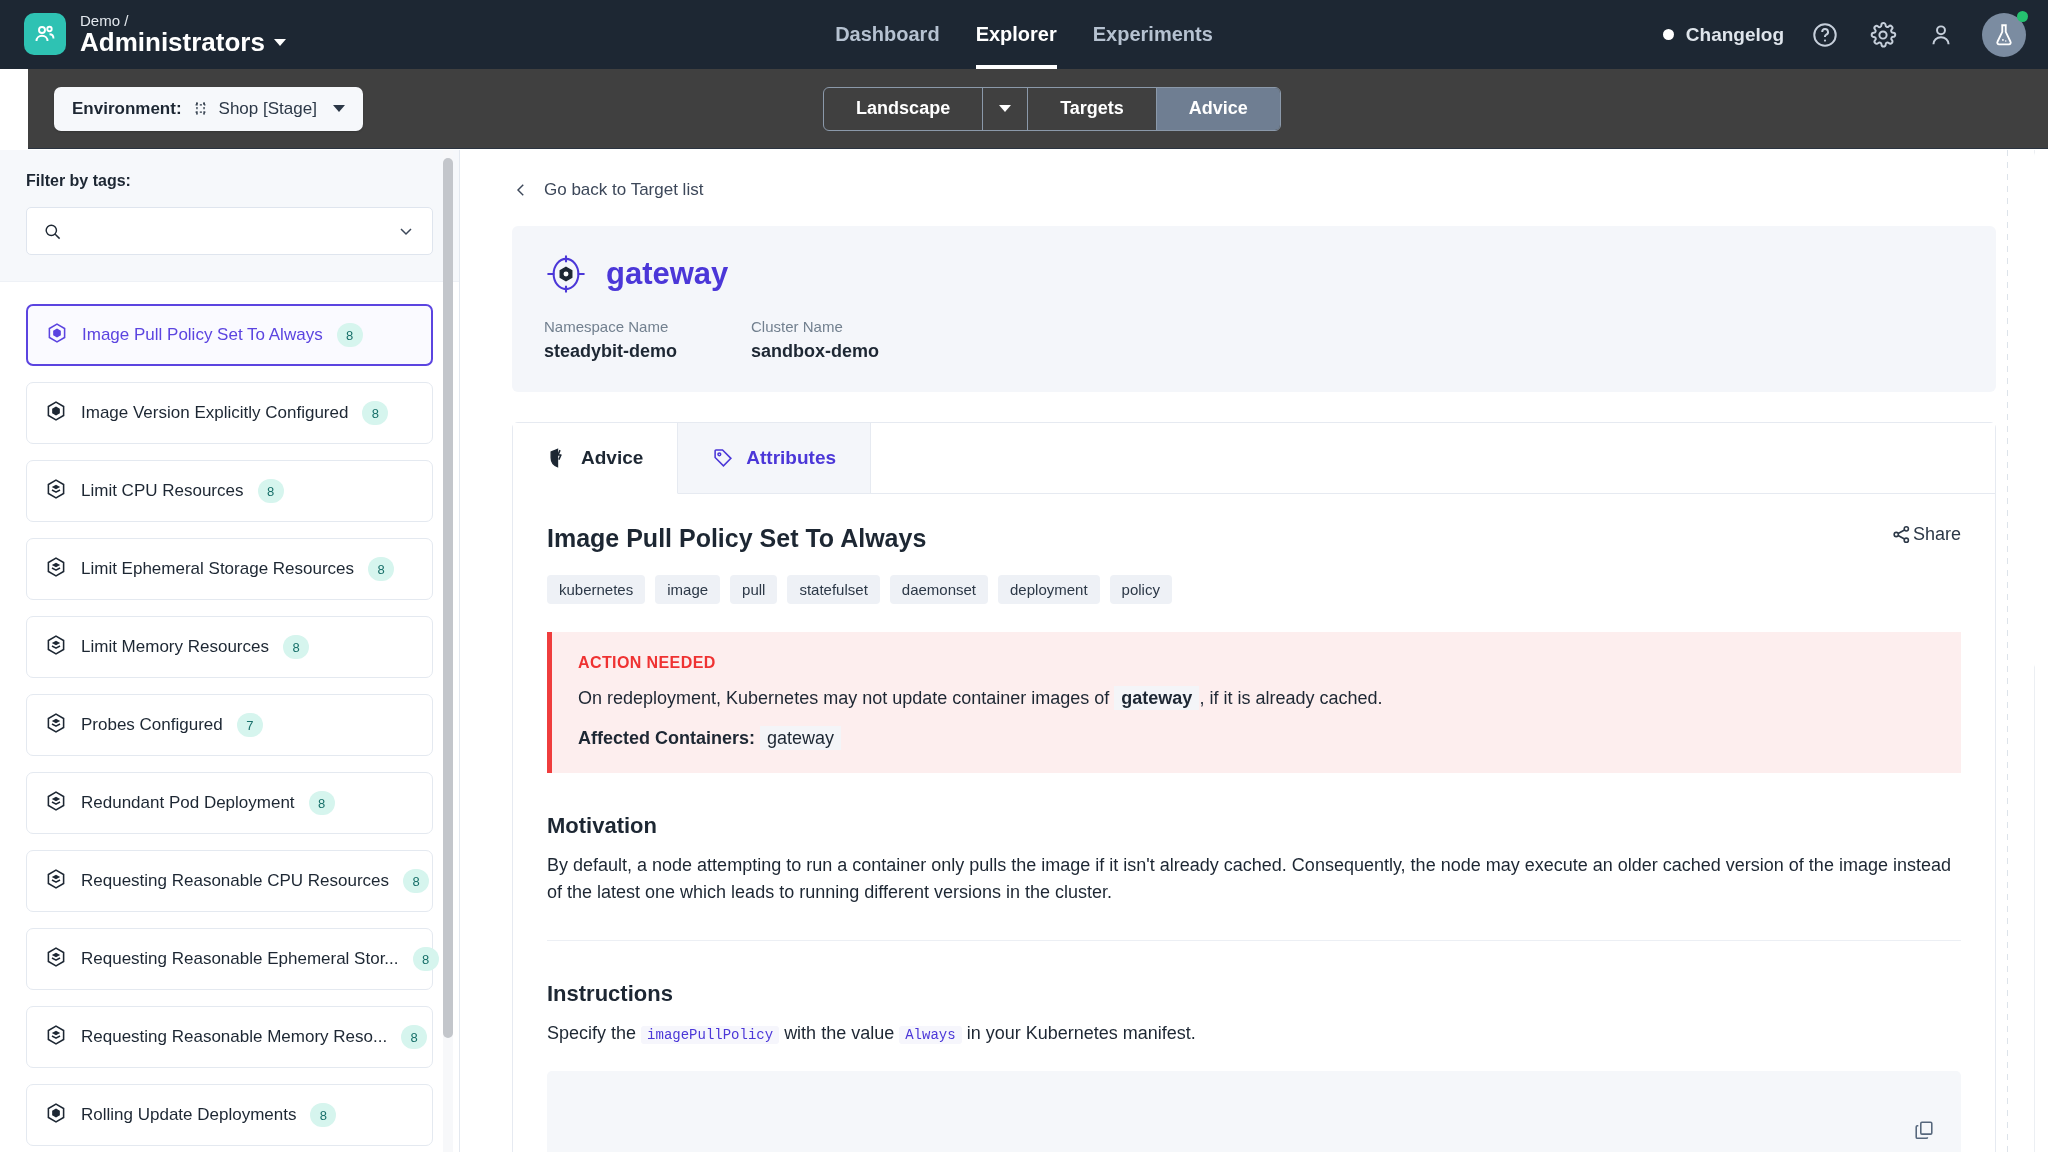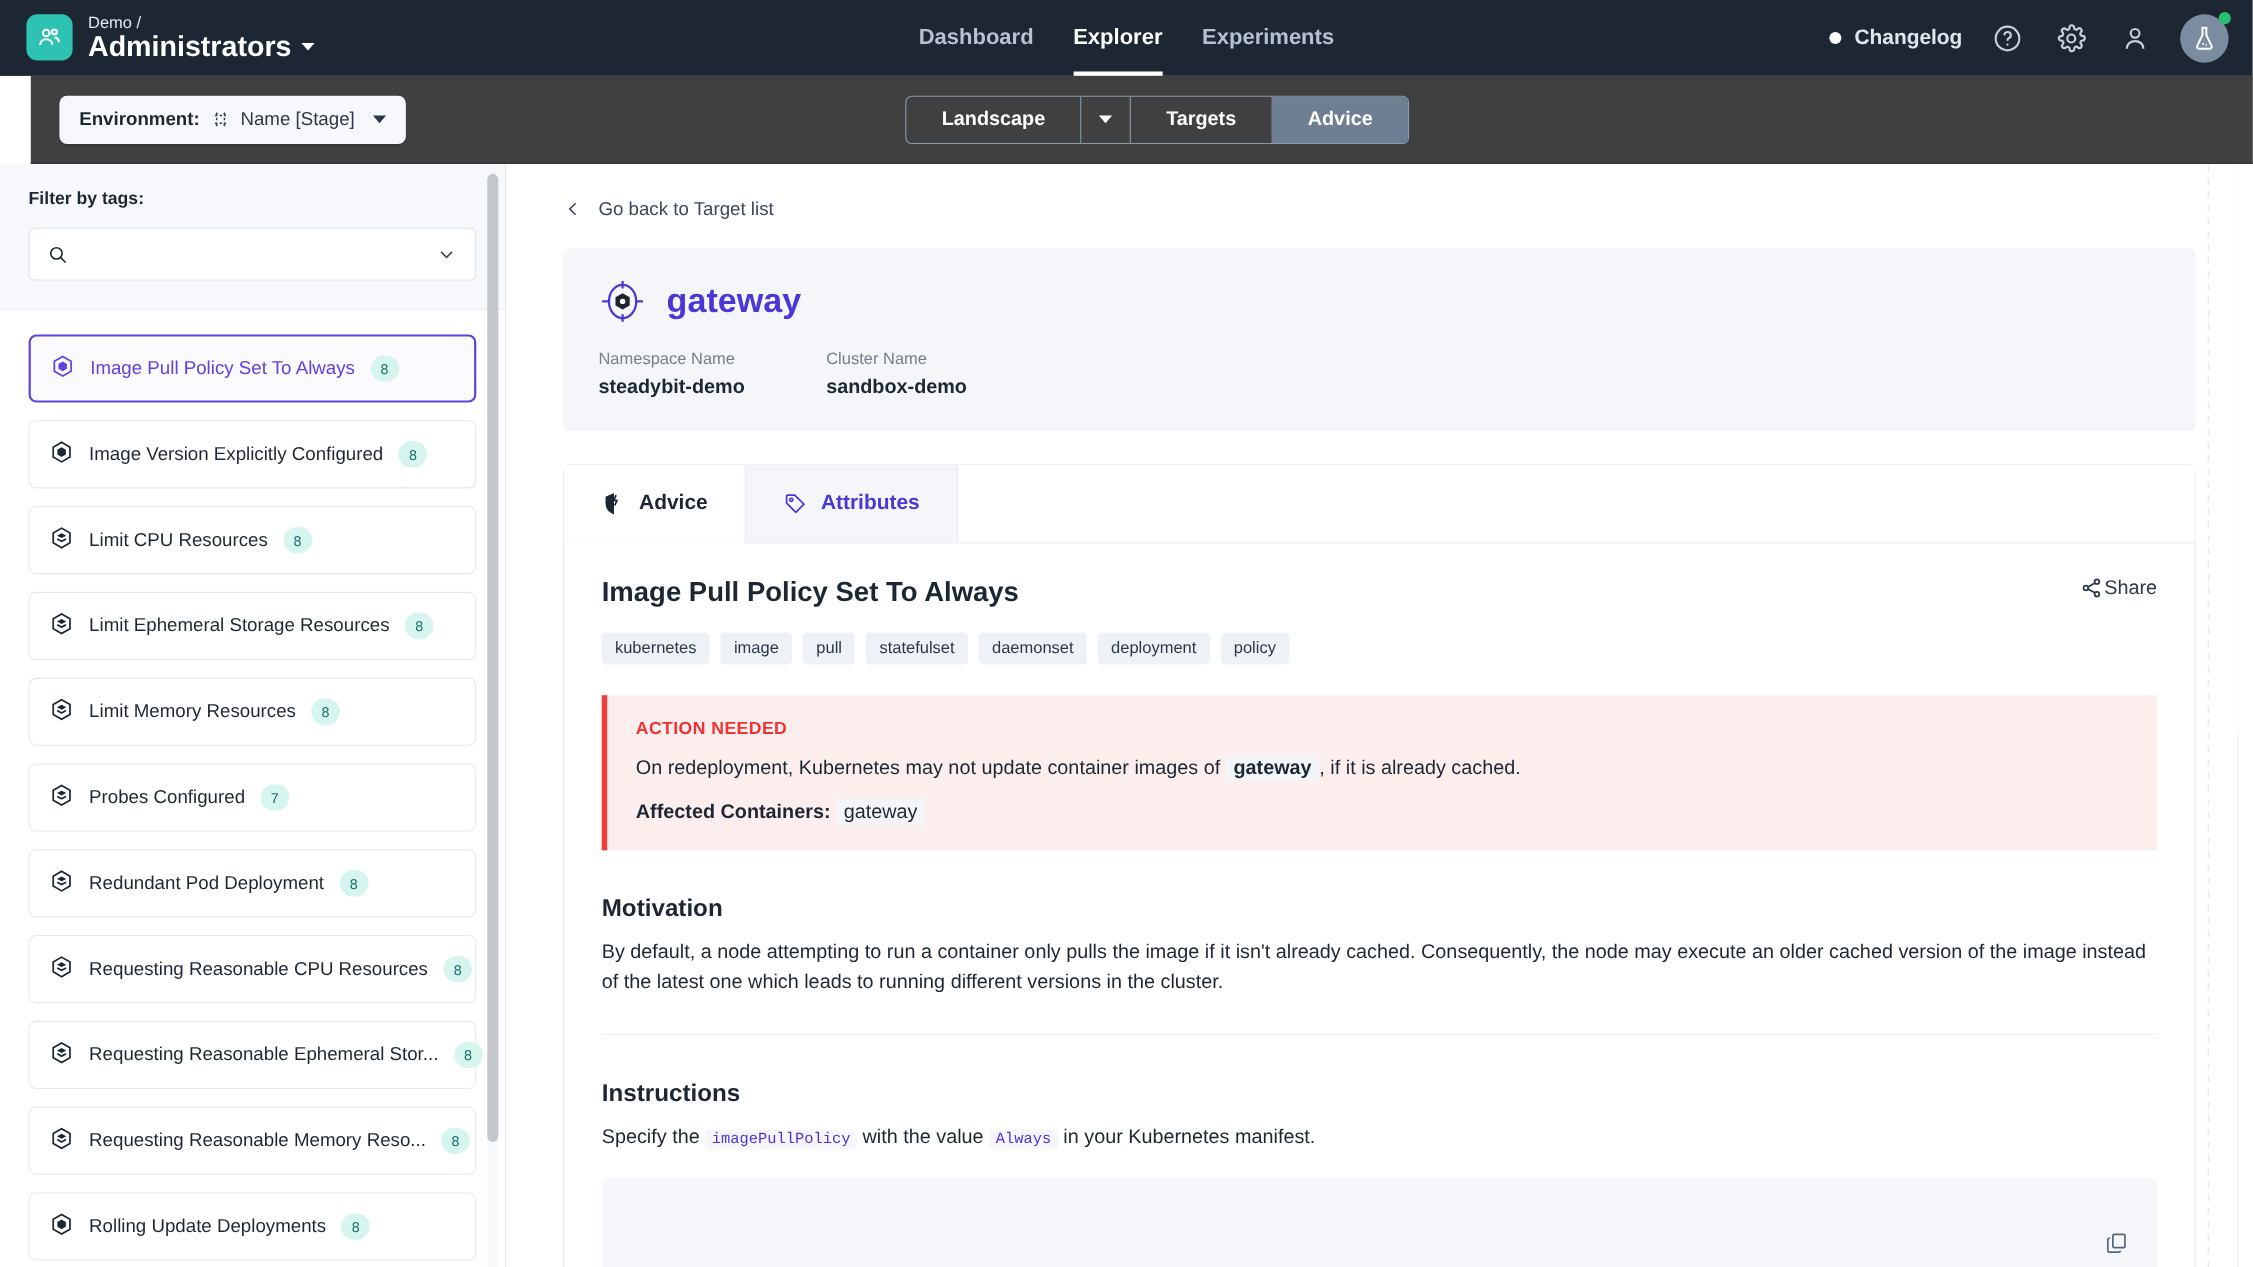--- a/index.html
+++ b/index.html
@@ -312,21 +312,21 @@
 <div class="subbar">
   <div class="envbtn">
     <b>Environment:</b>
     <svg width="17" height="17" viewBox="0 0 24 24" fill="none" stroke="#2c3847" stroke-width="1.8">
       <path d="M7 4v16M17 4v16M5 7h14M5 17h14" stroke-dasharray="3 3"></path>
       <circle cx="7" cy="4.5" r="1.2" fill="#2c3847" stroke="none"></circle>
       <circle cx="17" cy="4.5" r="1.2" fill="#2c3847" stroke="none"></circle>
       <circle cx="7" cy="19.5" r="1.2" fill="#2c3847" stroke="none"></circle>
       <circle cx="17" cy="19.5" r="1.2" fill="#2c3847" stroke="none"></circle>
     </svg>
-    <span class="env-val">Name [Stage]</span>
+    <span class="env-val">Shop [Stage]</span>
     <span class="env-caret"></span>
   </div>
 
   <div class="segmented">
     <div class="seggroup">
       <div class="seg">Landscape</div>
       <div class="seg caretseg">
         <span class="seg-caret"></span>
       </div>
       <div class="seg">Targets</div>

